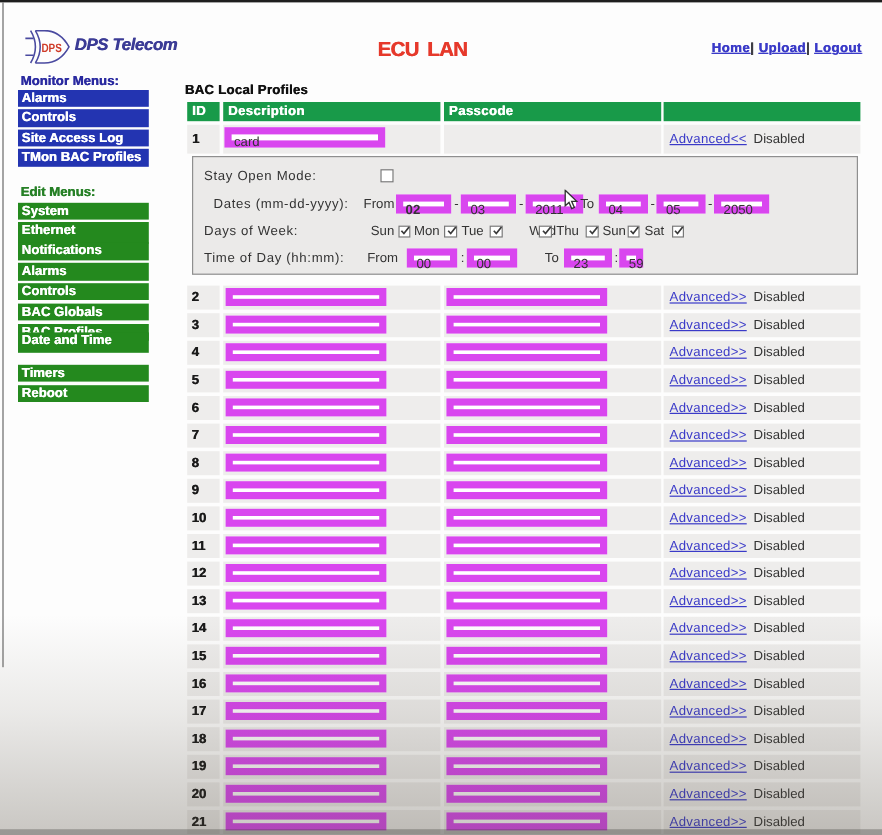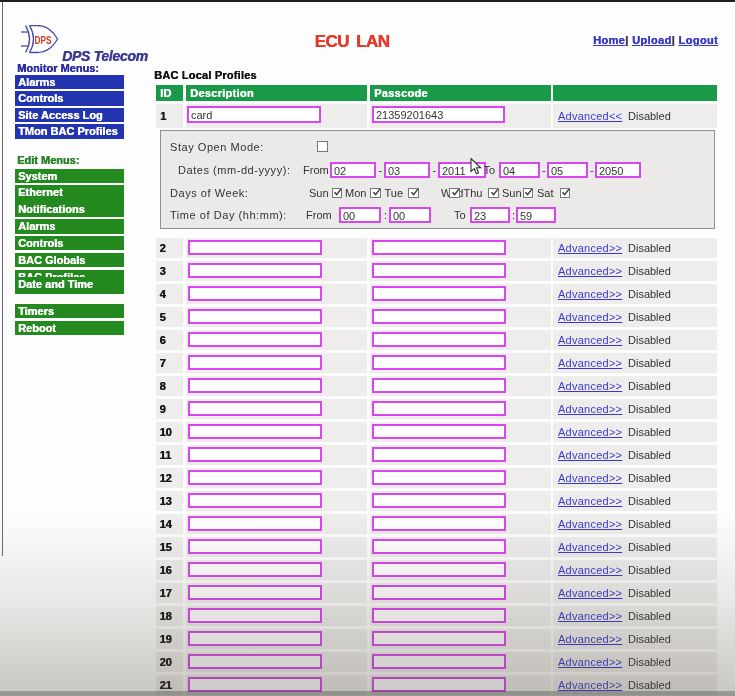--- a/index.html
+++ b/index.html
@@ -1,21 +1,21 @@
 <!DOCTYPE html>
 <html><head><meta charset="utf-8"><style>
 html,body{margin:0;padding:0;}
 body{width:735px;height:696px;background:#fdfdfd;font-family:"Liberation Sans",sans-serif;overflow:hidden;}
 .page{position:relative;width:735px;height:696px;overflow:hidden;}
 .abs{position:absolute;}
 .cellg{position:absolute;background:#189a49;}
 .cellr{position:absolute;background:#eeedec;}
 .hdrtxt{position:absolute;color:#fff;font-weight:bold;font-size:11px;line-height:16px;letter-spacing:0.3px;text-shadow:0.4px 0 0 #fff;}
 .num{position:absolute;color:#1a1a1a;font-weight:bold;font-size:11px;text-shadow:0.4px 0 0 #1a1a1a;}
-.inp{position:absolute;background:#fff;border:2px solid #d946ef;font-size:11px;color:#333;padding:0 0 0 2px;line-height:13px;box-sizing:border-box;}
+.inp{position:absolute;background:#fff;border:6px solid #d946ef;font-size:11px;color:#333;padding:0 0 0 2px;line-height:13px;box-sizing:border-box;}
 .adv{position:absolute;font-size:11px;color:#3a3ac8;text-decoration:underline;letter-spacing:0.25px;}
 .dis{position:absolute;font-size:11px;color:#333;}
 .mbtn{position:absolute;left:15px;width:109px;color:#fff;font-weight:bold;font-size:11px;padding-left:3px;box-sizing:border-box;text-shadow:0.4px 0 0 #fff;}
 .blue{background:#2334b1;}
 .green{background:#24891e;}
 .plabel{position:absolute;font-size:11px;color:#333;letter-spacing:0.55px;}
 .ptext{position:absolute;font-size:11px;color:#333;}
 .cb{position:absolute;width:10.5px;height:10.5px;background:#fff;border:1px solid #787878;box-sizing:border-box;}
 </style></head><body>
 <div class="page">
@@ -24,21 +24,21 @@
 <svg class="abs" style="left:21px;top:25px;" width="40" height="29" viewBox="0 0 40 29">
 <g fill="none" stroke="#4a4aa0" stroke-width="1.3">
 <path d="M0 7 H7"></path>
         <path d="M0 21 H7"></path>
 <path d="M4.5 0.5 Q12.5 14 4.5 27.5"></path>
 <path d="M8.5 0.5 Q16.5 14 8.5 27.5"></path>
 <path d="M8.5 0.5 L16 0.5 Q29 0.5 36.5 14 Q29 27.5 16 27.5 L8.5 27.5"></path>
 </g>
 <text x="13.5" y="18.5" font-family="Liberation Sans,sans-serif" font-size="10" font-weight="bold" fill="#cf3b28" textLength="17" lengthAdjust="spacingAndGlyphs">DPS</text>
 </svg>
-<div class="abs" style="left:62px;top:29px;font-weight:bold;font-style:italic;font-size:14px;letter-spacing:-0.3px;color:#3c3c96;text-shadow:0.4px 0 0 #3c3c96;margin-top:19px;">DPS Telecom</div>
+<div class="abs" style="left:62px;top:29px;font-weight:bold;font-style:italic;font-size:14px;letter-spacing:-0.3px;color:#3c3c96;text-shadow:0.4px 0 0 #3c3c96;">DPS Telecom</div>
 <div class="abs" style="left:314.5px;top:32px;font-weight:bold;font-size:17px;letter-spacing:-0.55px;word-spacing:3px;color:#e6392b;text-shadow:0.5px 0 0 #e6392b;">ECU LAN</div>
 <div class="abs" style="left:593px;top:34px;width:130px;font-size:11px;font-weight:bold;color:#3f3f45;letter-spacing:0.38px;text-shadow:0.4px 0 0 currentColor;">
 <span style="color:#3a3ac8;text-decoration:underline;">Home</span>| <span style="color:#3a3ac8;text-decoration:underline;">Upload</span>| <span style="color:#3a3ac8;text-decoration:underline;">Logout</span></div>
 <div class="abs" style="left:17px;top:62px;font-weight:bold;font-size:11px;color:#2a2aa0;text-shadow:0.4px 0 0 #2a2aa0;">Monitor Menus:</div>
 <div class="mbtn blue" style="top:74.5px;height:14.5px;line-height:14.5px;">Alarms</div>
 <div class="mbtn blue" style="top:91.05px;height:14.5px;line-height:14.5px;">Controls</div>
 <div class="mbtn blue" style="top:107.6px;height:14.5px;line-height:14.5px;">Site Access Log</div>
 <div class="mbtn blue" style="top:124.15px;height:14.5px;line-height:14.5px;">TMon BAC Profiles</div>
 <div class="abs" style="left:17px;top:154px;font-weight:bold;font-size:11px;color:#268026;text-shadow:0.4px 0 0 #268026;">Edit Menus:</div>
 <div class="mbtn green" style="top:168.5px;height:14.4px;line-height:14.4px;">System</div>
@@ -59,31 +59,30 @@
 <div class="hdrtxt" style="left:160.0px;top:84.5px;">ID</div>
 <div class="hdrtxt" style="left:190.0px;top:84.5px;">Description</div>
 <div class="hdrtxt" style="left:374.0px;top:84.5px;">Passcode</div>
 <div class="hdrtxt" style="left:557.5px;top:84.5px;margin-top:24px;">Summary</div>
 <div class="cellr" style="left:156.0px;top:103.5px;width:27.0px;height:24px;"></div>
 <div class="cellr" style="left:185.5px;top:103.5px;width:181.0px;height:24px;"></div>
 <div class="cellr" style="left:369.5px;top:103.5px;width:181.0px;height:24px;"></div>
 <div class="cellr" style="left:553.0px;top:103.5px;width:164.0px;height:24px;"></div>
 <div class="num" style="left:160.0px;top:103.5px;line-height:24px;">1</div>
 <div class="inp" style="left:187px;top:105.5px;width:133.5px;height:17.5px;line-height:15.5px;">card</div>
-<div class="inp" style="left:372px;top:105.5px;width:133px;height:17.5px;line-height:15.5px;">21359201643</div>
 <div class="adv" style="left:558px;top:103.5px;line-height:24px;">Advanced&lt;&lt;</div>
 <div class="dis" style="left:628px;top:103.5px;line-height:24px;">Disabled</div>
 <div class="abs" style="left:159.5px;top:129.5px;width:555px;height:99px;background:#ebeae9;border:1px solid #8f8f8f;box-sizing:border-box;"></div>
 <div class="plabel" style="left:170px;top:140.5px;">Stay Open Mode:</div>
 <div class="cb" style="left:317px;top:141px;"></div>
 <div class="plabel" style="left:178px;top:164px;">Dates (mm-dd-yyyy):</div>
 <div class="plabel" style="left:170px;top:186.5px;">Days of Week:</div>
 <div class="plabel" style="left:170px;top:209px;">Time of Day (hh:mm):</div>
 <div class="ptext" style="left:303px;top:164px;">From</div>
-<div class="inp" style="left:330px;top:162px;width:46px;height:16px;line-height:14px;">02</div>
+<div class="inp" style="left:330px;top:162px;width:46px;height:16px;line-height:14px;font-weight:bold;">02</div>
 <div class="ptext" style="left:378.5px;top:164px;">-</div>
 <div class="inp" style="left:384px;top:162px;width:46px;height:16px;line-height:14px;">03</div>
 <div class="ptext" style="left:432.5px;top:164px;">-</div>
 <div class="inp" style="left:438px;top:162px;width:48px;height:16px;line-height:14px;">2011</div>
 <div class="ptext" style="left:483.5px;top:164px;">To</div>
 <div class="inp" style="left:499px;top:162px;width:41px;height:16px;line-height:14px;">04</div>
 <div class="ptext" style="left:542px;top:164px;">-</div>
 <div class="inp" style="left:547px;top:162px;width:41px;height:16px;line-height:14px;">05</div>
 <div class="ptext" style="left:590px;top:164px;">-</div>
 <div class="inp" style="left:595px;top:162px;width:46px;height:16px;line-height:14px;">2050</div>
@@ -132,21 +131,21 @@
         <path d="M1.5 4.3 L3.6 6.6 L7.9 1.1" fill="none" stroke="#3a3a3a" stroke-width="1.45"></path>
       </svg>
     </div>
 <div class="ptext" style="left:306px;top:209px;">From</div>
 <div class="inp" style="left:339px;top:206.5px;width:42px;height:16px;line-height:14px;">00</div>
 <div class="ptext" style="left:384px;top:209px;">:</div>
 <div class="inp" style="left:389px;top:206.5px;width:42px;height:16px;line-height:14px;">00</div>
 <div class="ptext" style="left:454px;top:209px;">To</div>
 <div class="inp" style="left:470px;top:206.5px;width:40px;height:16px;line-height:14px;">23</div>
 <div class="ptext" style="left:512px;top:209px;">:</div>
-<div class="inp" style="left:516px;top:206.5px;width:40px;height:16px;line-height:14px;">59</div>
+<div class="inp" style="left:516px;top:206.5px;width:20px;height:16px;line-height:14px;">59</div>
 <div class="cellr" style="left:156.0px;top:237.5px;width:27.0px;height:20px;"></div>
 <div class="cellr" style="left:185.5px;top:237.5px;width:181.0px;height:20px;"></div>
 <div class="cellr" style="left:369.5px;top:237.5px;width:181.0px;height:20px;"></div>
 <div class="cellr" style="left:553.0px;top:237.5px;width:164.0px;height:20px;"></div>
 <div class="num" style="left:159.5px;top:237.5px;line-height:20px;">2</div>
 <div class="inp" style="left:188px;top:240.0px;width:134px;height:15px;line-height:13px;"></div>
 <div class="inp" style="left:372px;top:240.0px;width:134px;height:15px;line-height:13px;"></div>
 <div class="adv" style="left:558px;top:237.5px;line-height:20px;">Advanced&gt;&gt;</div>
 <div class="dis" style="left:628px;top:237.5px;line-height:20px;">Disabled</div>
 <div class="cellr" style="left:156.0px;top:260.5px;width:27.0px;height:20px;"></div>

